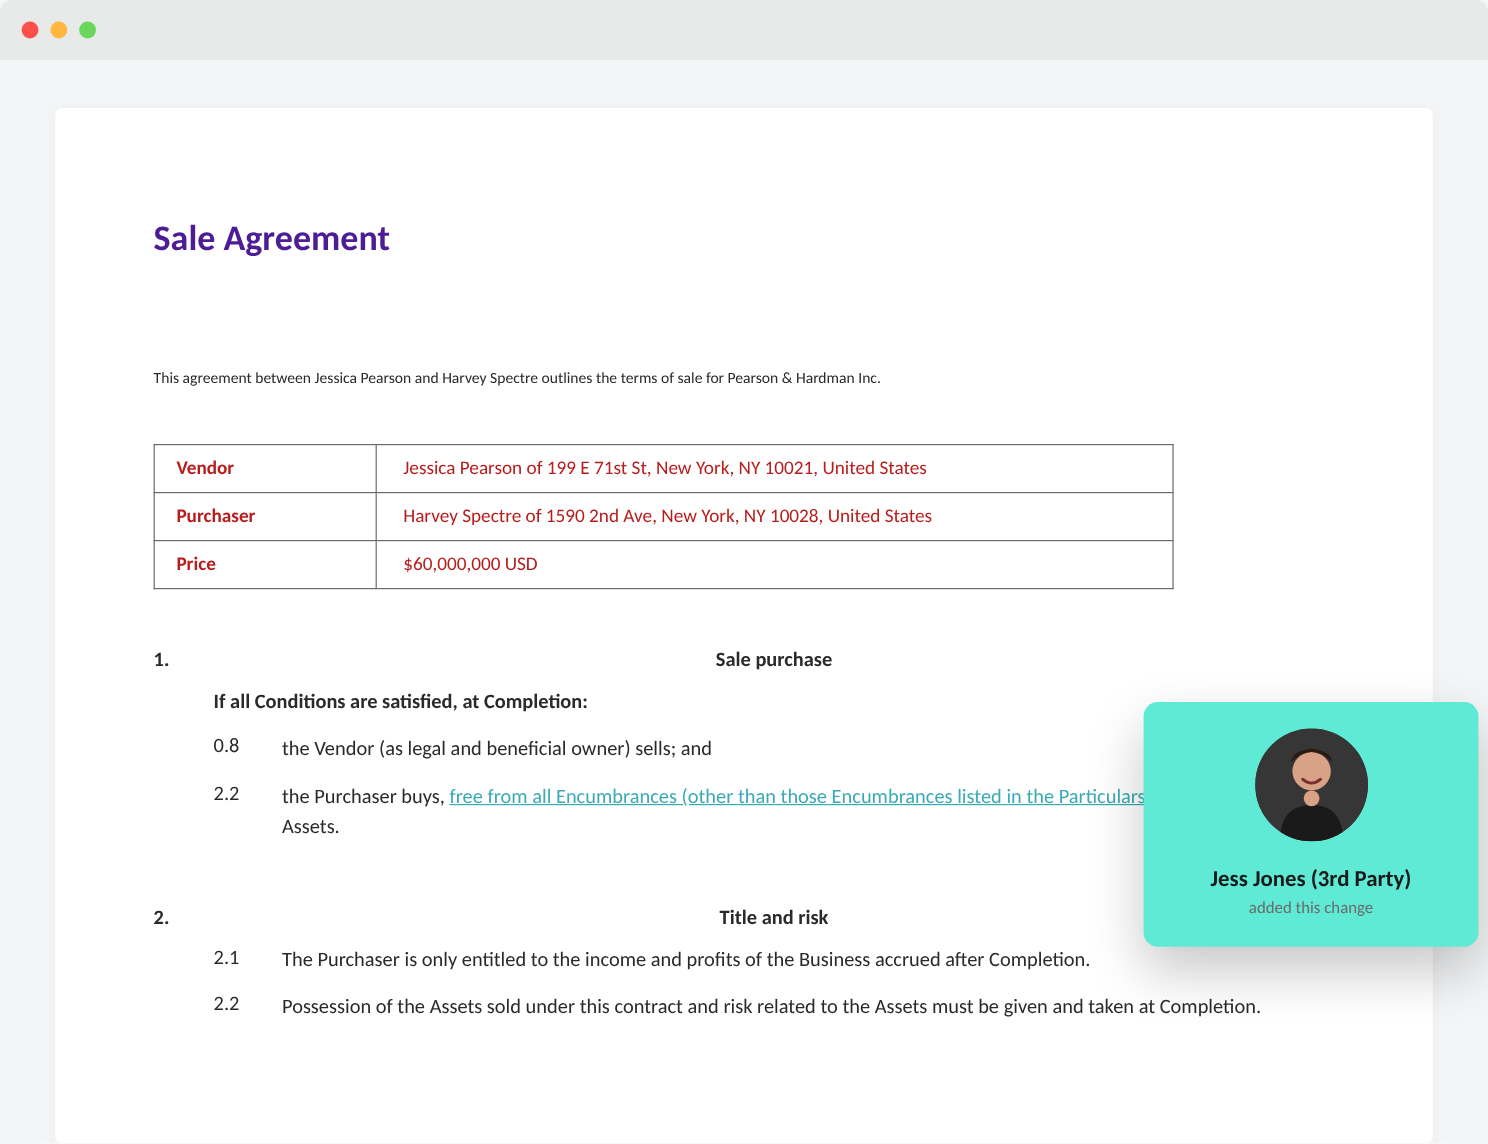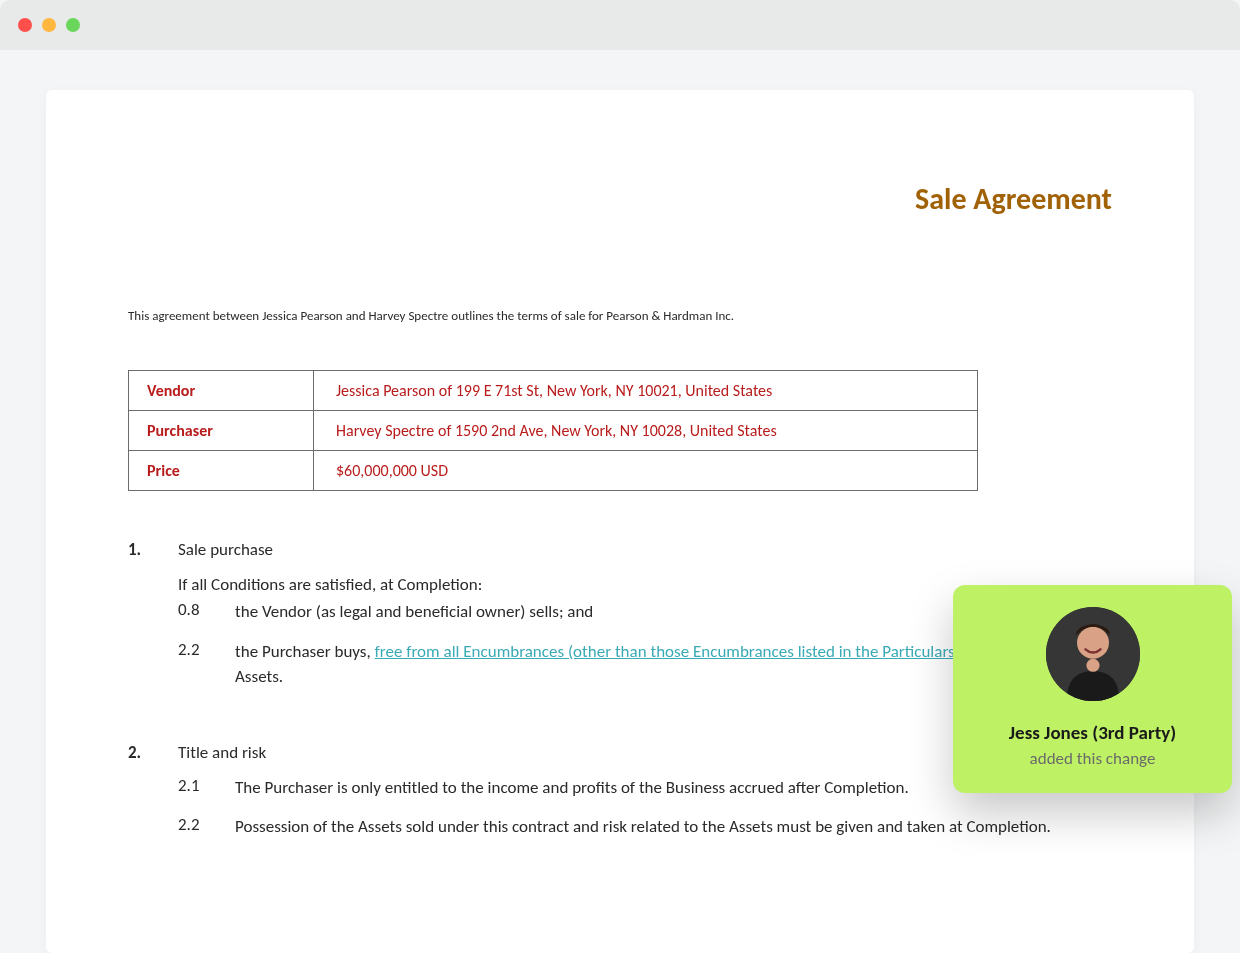--- a/index.html
+++ b/index.html
@@ -35,24 +35,24 @@
 }
 .doc {
   background: #fff;
   border-radius: 6px;
   box-shadow: 0 2px 12px rgba(0,0,0,0.04);
   padding: 90px 82px 0 82px;
   height: 100%;
   position: relative;
 }
 .doc-title {
-  text-align: right;
+  text-align: left;
   font-size: 30px;
   font-weight: 700;
-  color: #a16207;
+  color: #4c1d95;
   margin-bottom: 90px;
 }
 .intro {
   font-size: 13px;
   color: #2a2a2a;
   line-height: 1.45;
   margin-bottom: 44px;
   max-width: 760px;
 }
 table.details {
@@ -83,26 +83,28 @@
 }
 .sec-num {
   width: 50px;
   font-weight: 700;
   flex-shrink: 0;
 }
 .sec-body {
   flex: 1;
 }
 .sec-heading {
-  font-weight: 400;
+  font-weight: 700;
   margin-bottom: 12px;
+  text-align: center;
 }
 .sec-line {
-  margin-bottom: 2px;
+  margin-bottom: 14px;
   line-height: 1.5;
+  font-weight: bold;
 }
 .clause {
   display: flex;
   margin-bottom: 14px;
 }
 .clause-num {
   width: 57px;
   flex-shrink: 0;
 }
 .clause-text {
@@ -110,21 +112,21 @@
   line-height: 1.5;
 }
 .link-text {
   color: #3aaab5;
   text-decoration: underline;
 }
 .popup {
   position: absolute;
   top: 585px;
   right: 8px;
-  background: #bef264;
+  background: #5eead4;
   border-radius: 12px;
   box-shadow: 0 20px 45px rgba(0,0,0,0.22);
   width: 279px;
   padding: 22px 18px 24px 18px;
   text-align: center;
 }
 .avatar {
   width: 94px;
   height: 94px;
   border-radius: 50%;
@@ -134,21 +136,21 @@
   background: #3a3a3a;
 }
 .avatar svg { width: 100%; height: 100%; display: block; }
 .popup-name {
   font-size: 19px;
   font-weight: 700;
   color: #1a1a1a;
   margin-bottom: 4px;
 }
 .popup-action {
-  font-size: 17px;
+  font-size: 14px;
   color: #6b6b6b;
   font-weight: 400;
 }
 </style>
 </head>
 <body>
 
 <div class="window-chrome">
   <span class="traffic-light tl-red"></span>
   <span class="traffic-light tl-yellow"></span>

